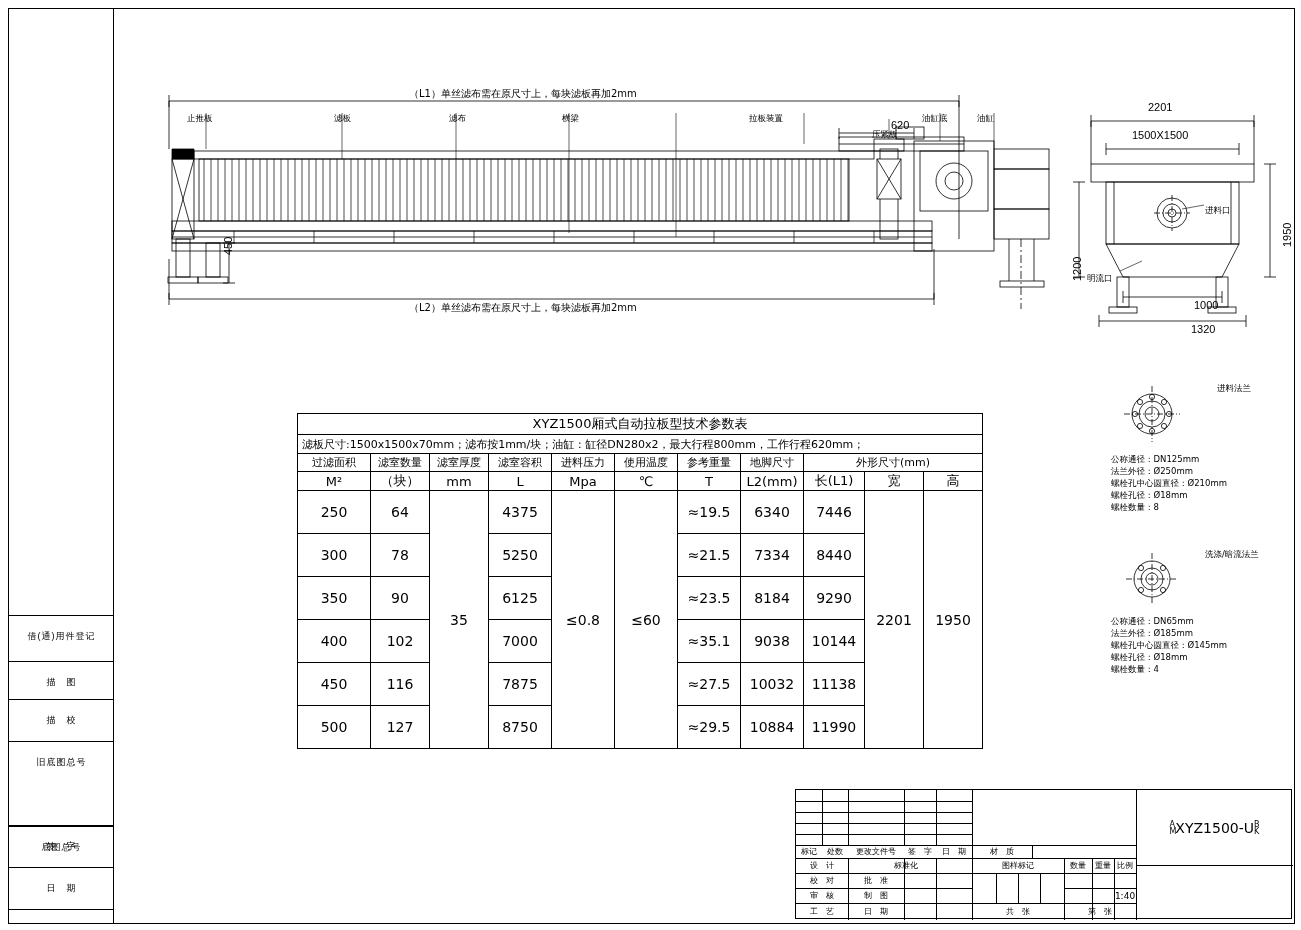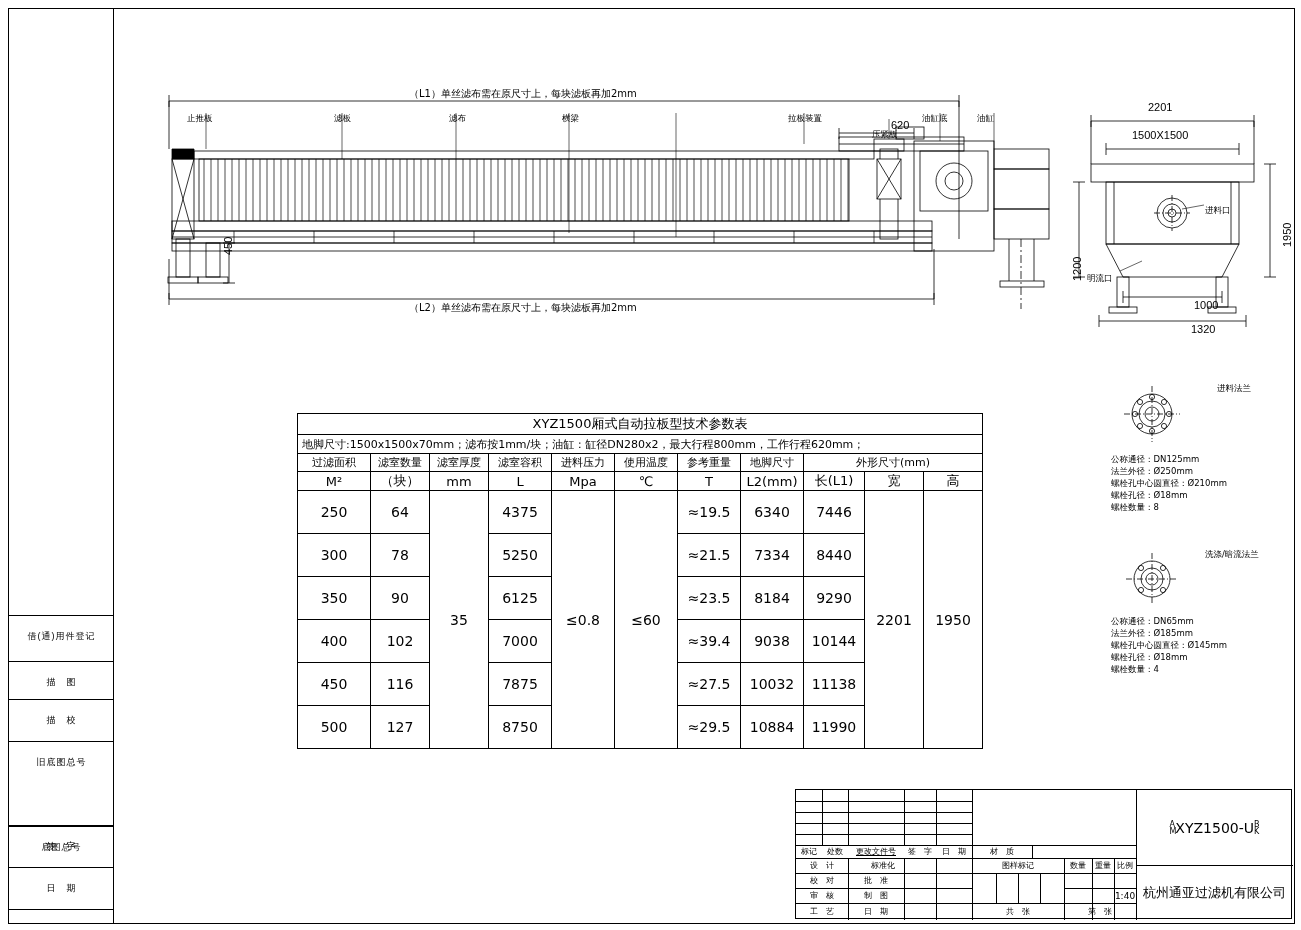--- a/index.html
+++ b/index.html
@@ -313,21 +313,21 @@
     </g>
   </svg>
 
   <div class="lbl" style="left:400px;top:78px;font-size:10px;">（L1）单丝滤布需在原尺寸上，每块滤板再加2mm</div>
   <div class="lbl" style="left:400px;top:292px;font-size:10px;">（L2）单丝滤布需在原尺寸上，每块滤板再加2mm</div>
 
   <div class="lbl" style="left:178px;top:104px;">止推板</div>
   <div class="lbl" style="left:325px;top:104px;">滤板</div>
   <div class="lbl" style="left:440px;top:104px;">滤布</div>
   <div class="lbl" style="left:553px;top:104px;">横梁</div>
-  <div class="lbl" style="left:779px;top:104px;">拉板装置</div>
+  <div class="lbl" style="left:740px;top:104px;">拉板装置</div>
   <div class="lbl" style="left:863px;top:120px;">压紧板</div>
   <div class="lbl" style="left:913px;top:104px;">油缸底</div>
   <div class="lbl" style="left:968px;top:104px;">油缸</div>
 
   <div class="dim" style="left:882px;top:110px;">620</div>
   <div class="dim" style="left:213px;top:246px;transform:rotate(-90deg);transform-origin:left top;">450</div>
 
   <div class="dim" style="left:1139px;top:92px;">2201</div>
   <div class="dim" style="left:1123px;top:120px;">1500X1500</div>
   <div class="dim" style="left:1272px;top:238px;transform:rotate(-90deg);transform-origin:left top;">1950</div>
@@ -354,21 +354,21 @@
     <div>螺栓孔径：Ø18mm</div>
     <div>螺栓数量：4</div>
   </div>
 
   <table class="spec">
     <tbody>
         <tr>
           <td class="title" colspan="11">XYZ1500厢式自动拉板型技术参数表</td>
         </tr>
     <tr>
-          <td class="sub" colspan="11">地脚尺寸:1500x1500x70mm；滤布按1mm/块；油缸：缸径DN280x2，最大行程800mm，工作行程620mm；</td>
+          <td class="sub" colspan="11">滤板尺寸:1500x1500x70mm；滤布按1mm/块；油缸：缸径DN280x2，最大行程800mm，工作行程620mm；</td>
         </tr>
     <tr>
       <td class="hd" style="width:72px;">过滤面积</td>
       <td class="hd" style="width:58px;">滤室数量</td>
       <td class="hd" style="width:58px;">滤室厚度</td>
       <td class="hd" style="width:62px;">滤室容积</td>
       <td class="hd" style="width:62px;">进料压力</td>
       <td class="hd" style="width:62px;">使用温度</td>
       <td class="hd" style="width:62px;">参考重量</td>
       <td class="hd" style="width:62px;">地脚尺寸</td>
@@ -414,21 +414,21 @@
       <td class="val">90</td>
       <td class="val">6125</td>
       <td class="val">≈23.5</td>
       <td class="val">8184</td>
       <td class="val">9290</td>
     </tr>
     <tr>
       <td class="val">400</td>
       <td class="val">102</td>
       <td class="val">7000</td>
-      <td class="val">≈39.4</td>
+      <td class="val">≈35.1</td>
       <td class="val">9038</td>
       <td class="val">10144</td>
     </tr>
     <tr>
       <td class="val">450</td>
       <td class="val">116</td>
       <td class="val">7875</td>
       <td class="val">≈27.5</td>
       <td class="val">10032</td>
       <td class="val">11138</td>
@@ -455,37 +455,37 @@
     <div class="hline" style="left:0;top:44px;width:176px;"></div>
     <div class="hline" style="left:0;top:55px;width:176px;"></div>
     <div class="vline" style="left:26px;top:0;height:55px;"></div>
     <div class="vline" style="left:52px;top:0;height:55px;"></div>
     <div class="vline" style="left:108px;top:0;height:55px;"></div>
     <div class="vline" style="left:140px;top:0;height:55px;"></div>
 
     <div class="hline" style="left:0;top:68px;width:176px;"></div>
     <div class="tbcell" style="left:0;top:55px;width:26px;height:13px;">标记</div>
     <div class="tbcell" style="left:26px;top:55px;width:26px;height:13px;">处数</div>
-    <div class="tbcell" style="left:52px;top:55px;width:56px;height:13px;text-decoration:underline;">更改文件号</div>
+    <div class="tbcell" style="left:52px;top:55px;width:56px;height:13px;">更改文件号</div>
     <div class="tbcell" style="left:108px;top:55px;width:32px;height:13px;">签　字</div>
     <div class="tbcell" style="left:140px;top:55px;width:36px;height:13px;">日　期</div>
 
     <div class="hline" style="left:0;top:83px;width:176px;"></div>
     <div class="hline" style="left:0;top:98px;width:176px;"></div>
     <div class="hline" style="left:0;top:113px;width:176px;"></div>
     <div class="vline" style="left:52px;top:68px;height:62px;"></div>
     <div class="vline" style="left:108px;top:68px;height:62px;"></div>
     <div class="vline" style="left:140px;top:68px;height:62px;"></div>
 
     <div class="tbcell" style="left:0;top:68px;width:52px;height:15px;">设　计</div>
     <div class="tbcell" style="left:0;top:83px;width:52px;height:15px;">校　对</div>
     <div class="tbcell" style="left:0;top:98px;width:52px;height:15px;">审　核</div>
     <div class="tbcell" style="left:0;top:113px;width:52px;height:17px;">工　艺</div>
 
-    <div class="tbcell" style="left:44px;top:68px;width:56px;height:15px;padding-left:30px;">标准化</div>
+    <div class="tbcell" style="left:67px;top:68px;width:56px;height:15px;padding-left:30px;">标准化</div>
     <div class="tbcell" style="left:52px;top:83px;width:56px;height:15px;">批　准</div>
     <div class="tbcell" style="left:52px;top:98px;width:56px;height:15px;">制　图</div>
     <div class="tbcell" style="left:52px;top:113px;width:56px;height:17px;">日　期</div>
 
     <div class="hline" style="left:176px;top:55px;width:164px;"></div>
     <div class="hline" style="left:176px;top:68px;width:164px;"></div>
     <div class="hline" style="left:176px;top:83px;width:164px;"></div>
     <div class="hline" style="left:176px;top:113px;width:164px;"></div>
     <div class="vline" style="left:236px;top:55px;height:13px;"></div>
     <div class="vline" style="left:200px;top:83px;height:30px;"></div>
@@ -510,16 +510,15 @@
       <span style="display:inline-flex;flex-direction:column;line-height:7px;font-size:8px;margin-right:-1px;">
         <span>A</span>
         <span>M</span>
       </span>
       <span>XYZ1500-U</span>
       <span style="display:inline-flex;flex-direction:column;line-height:7px;font-size:8px;">
         <span>B</span>
         <span>K</span>
       </span>
     </div>
-    <div class="tbcell" style="left:340px;top:75px;width:157px;height:55px;font-size:13px;">杭州通亚过滤机有限公司</div>
   </div>
 
 </div>
 
 </body></html>

